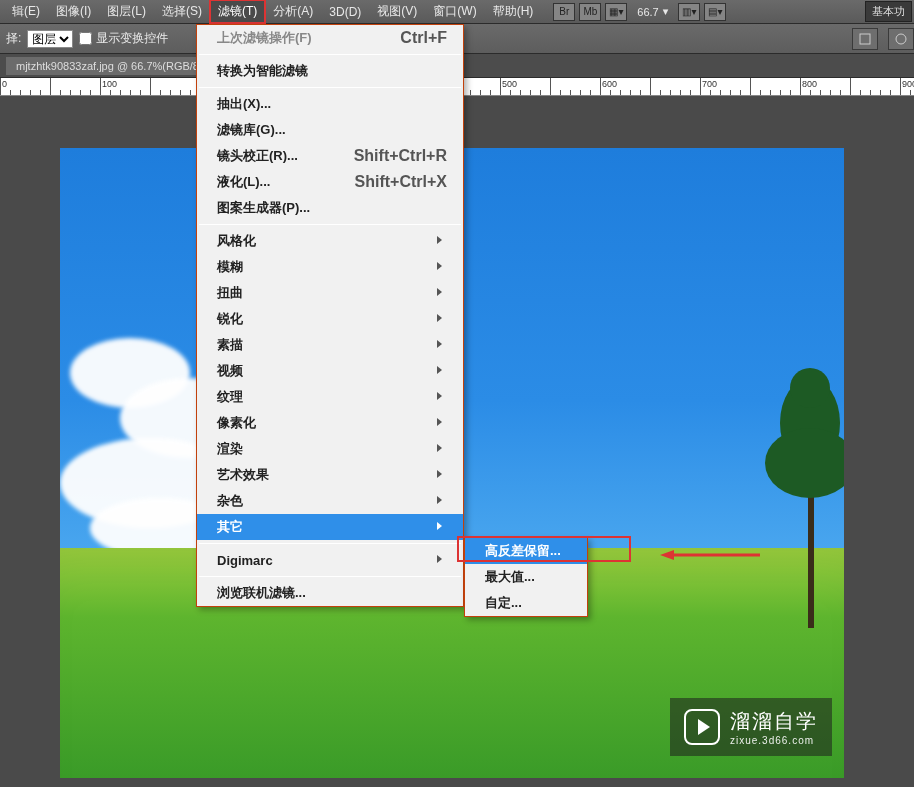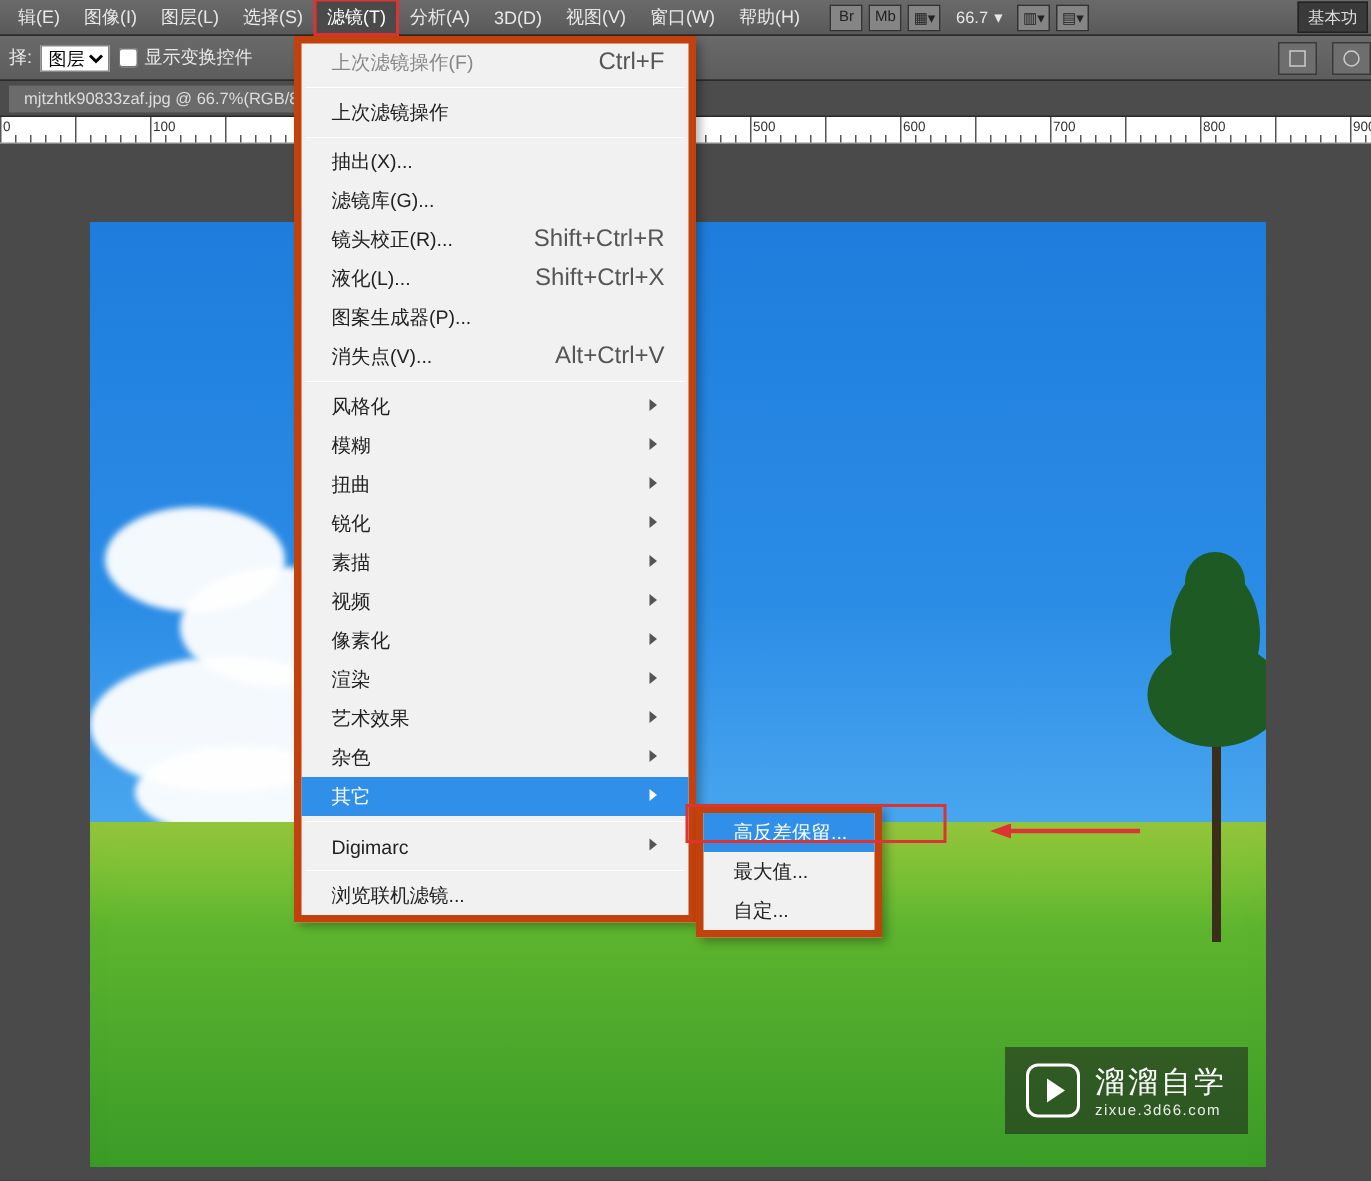--- a/index.html
+++ b/index.html
@@ -143,24 +143,25 @@
     width:36px;height:36px;border:2px solid #fff;border-radius:8px;
     display:flex;align-items:center;justify-content:center;
   }
   .wm .playicon::after{content:"";border-left:12px solid #fff;border-top:8px solid transparent;border-bottom:8px solid transparent;margin-left:3px;}
   .wm .sub{font-size:10px;letter-spacing:1px;opacity:.9;display:block;}
 
   
   .menu {
     position:absolute;
     background:#f1f1f1;
-    border:5px solid #c2410c;
+    border:1px solid #c2410c;
     box-shadow: 3px 3px 6px rgba(0,0,0,0.3);
     font-size:13px; color:#222;
     z-index:50;
+    font-weight:bold;
   }
   .menu .row {
     display:flex; align-items:center; justify-content:space-between;
     padding:4px 16px 4px 20px; height:26px;
     white-space:nowrap;
   } 
   .menu .row.active {
     background:#2f8fe9; color:#fff;
   }
   .menu .row.disabled { color:#888; }
@@ -379,21 +380,21 @@
   </div>
 </div>
 
 <div id="filter-menu" class="menu">
   <div class="row disabled">
     <span>上次滤镜操作(F)</span>
     <span class="sc">Ctrl+F</span>
   </div>
   <div class="sep"></div>
   <div class="row">
-    <span>上次滤镜操作</span>
+    <span>转换为智能滤镜</span>
   </div>
   <div class="sep"></div>
 
   <div class="row">
       <span>抽出(X)...</span>
       <span class="sc"></span>
     </div>
   <div class="row">
       <span>滤镜库(G)...</span>
       <span class="sc"></span>
@@ -403,24 +404,20 @@
       <span class="sc">Shift+Ctrl+R</span>
     </div>
   <div class="row">
       <span>液化(L)...</span>
       <span class="sc">Shift+Ctrl+X</span>
     </div>
   <div class="row">
       <span>图案生成器(P)...</span>
       <span class="sc"></span>
     </div>
-  <div class="row">
-      <span>消失点(V)...</span>
-      <span class="sc">Alt+Ctrl+V</span>
-    </div>
 
   <div class="sep"></div>
 
   <div class="row">
       <span>风格化</span>
       <span class="sub-icon"></span>
     </div>
   <div class="row">
       <span>模糊</span>
       <span class="sub-icon"></span>
@@ -432,20 +429,24 @@
   <div class="row">
       <span>锐化</span>
       <span class="sub-icon"></span>
     </div>
   <div class="row">
       <span>素描</span>
       <span class="sub-icon"></span>
     </div>
   <div class="row">
       <span>视频</span>
+      <span class="sub-icon"></span>
+    </div>
+  <div class="row">
+      <span>纹理</span>
       <span class="sub-icon"></span>
     </div>
   <div class="row">
       <span>像素化</span>
       <span class="sub-icon"></span>
     </div>
   <div class="row">
       <span>渲染</span>
       <span class="sub-icon"></span>
     </div>

